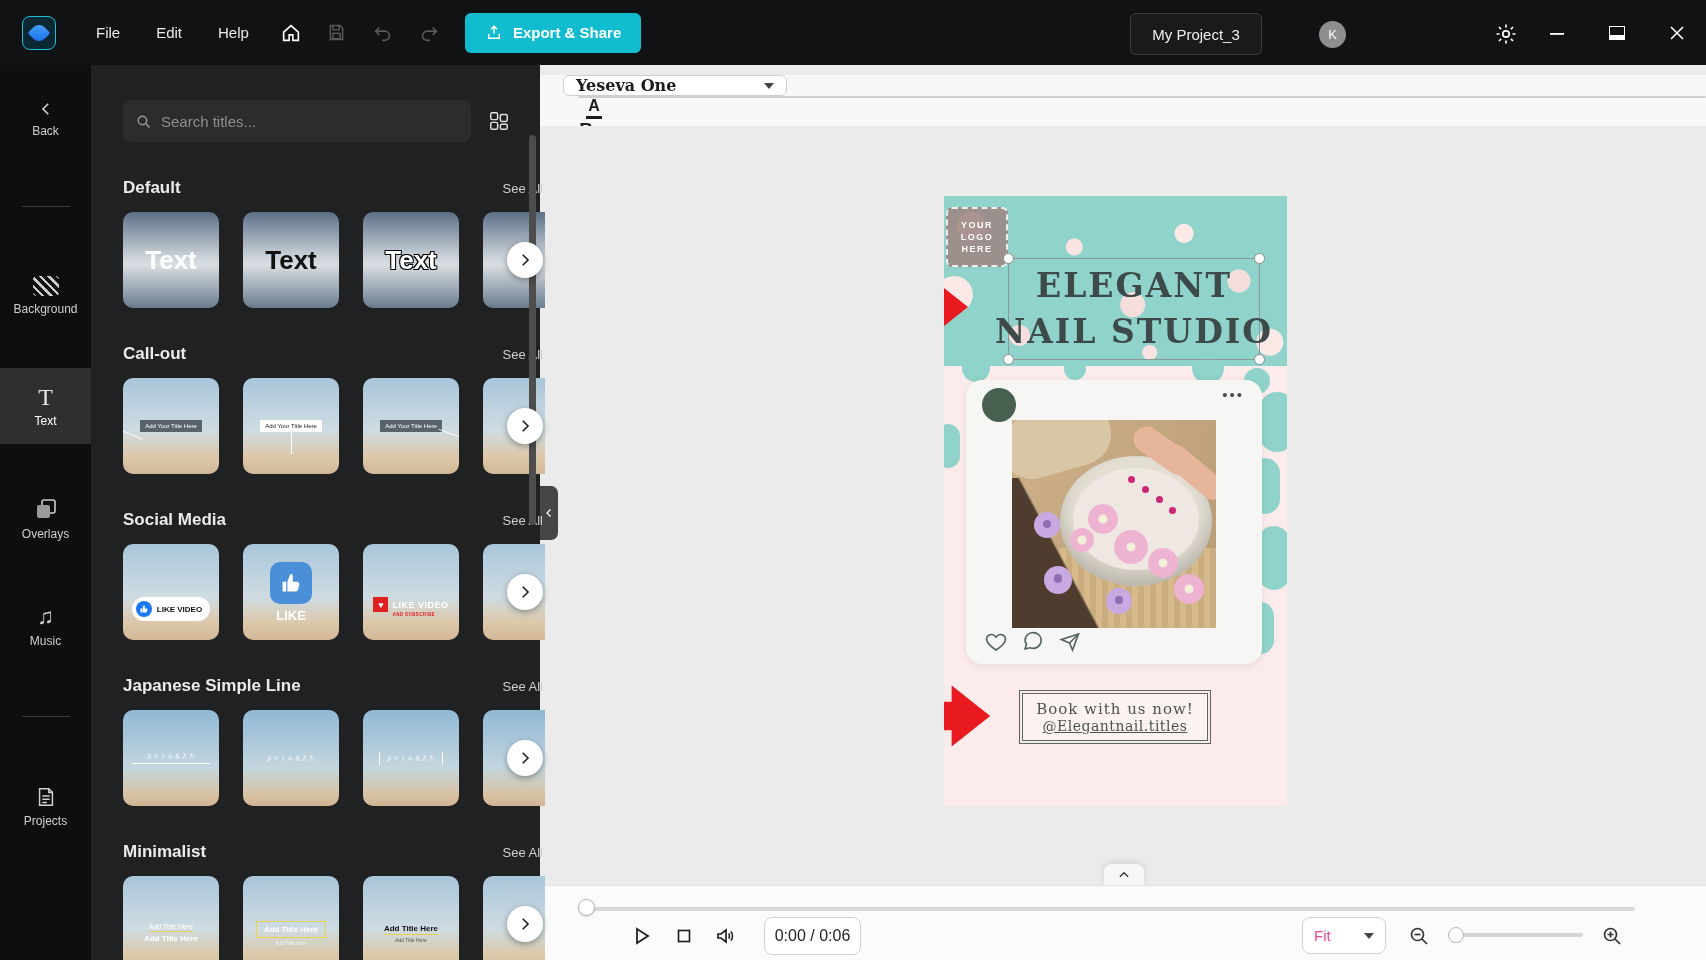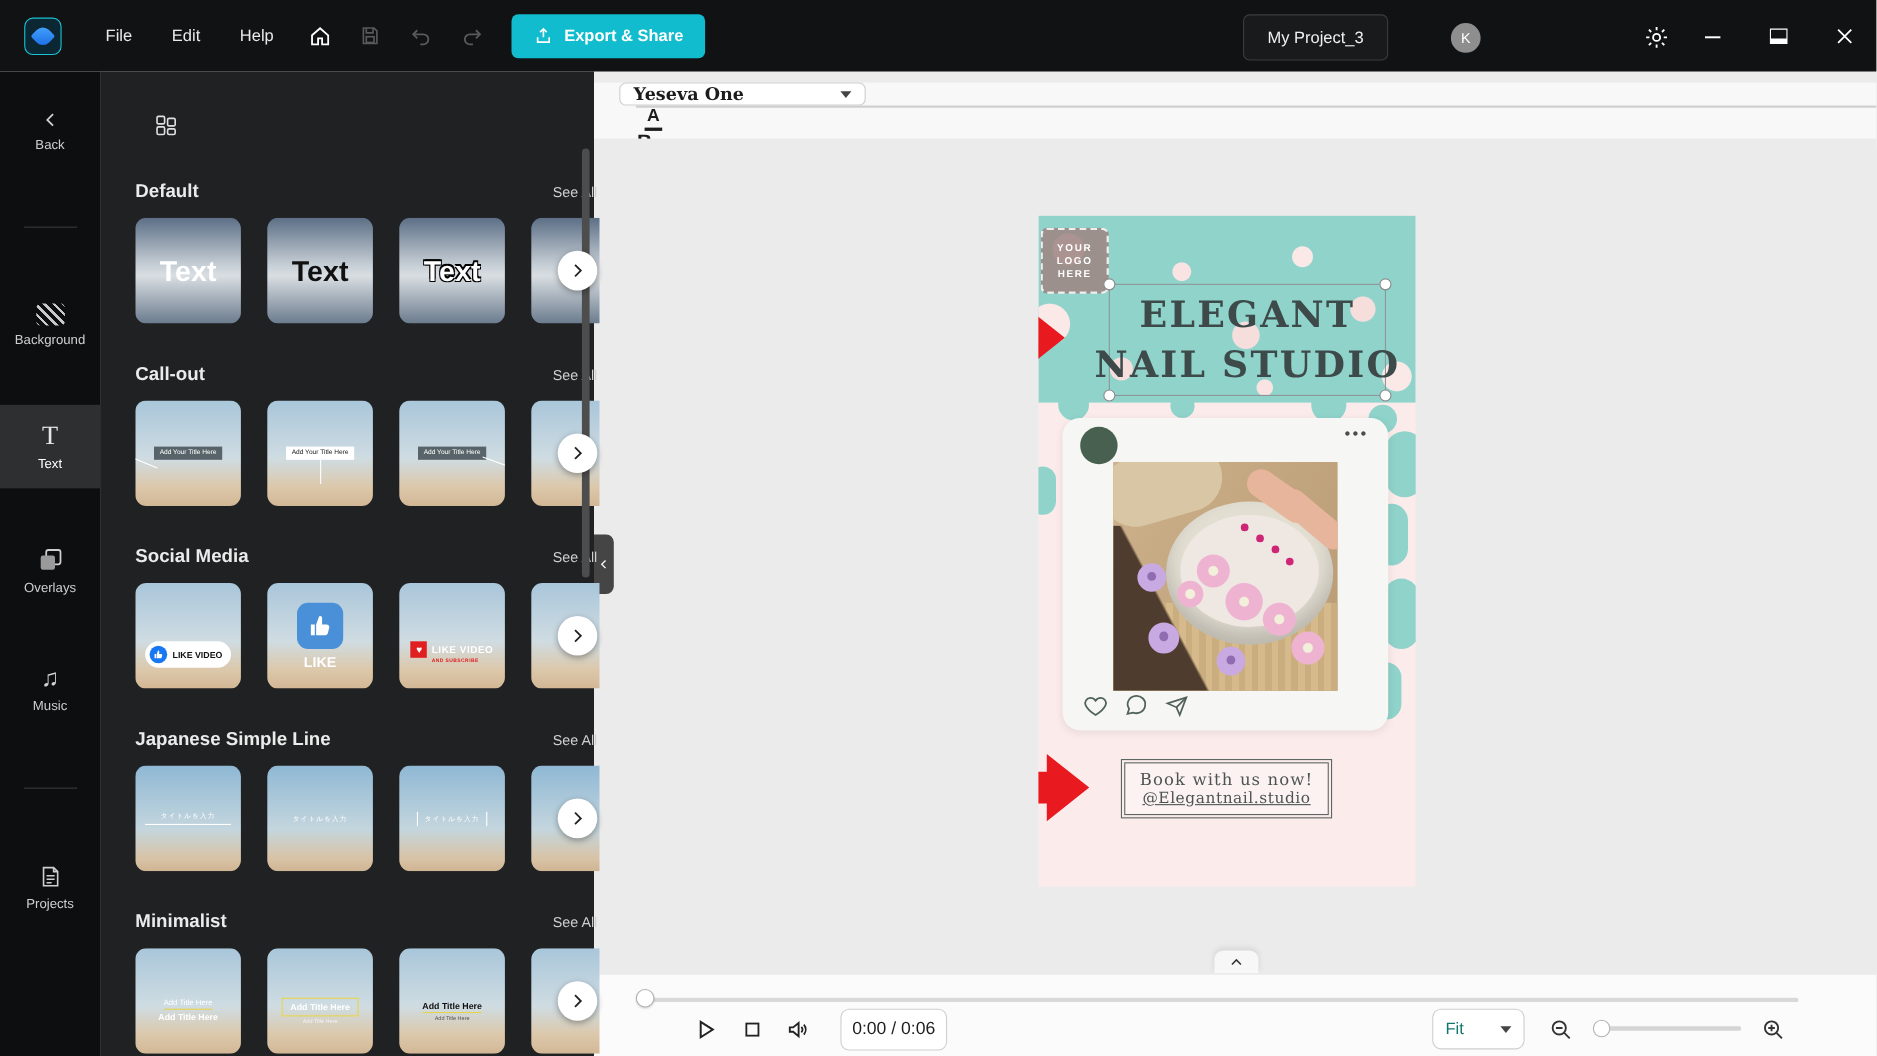--- a/index.html
+++ b/index.html
@@ -151,21 +151,21 @@
   .chevron-up-btn { position:absolute; left:564px; top:738px; width:40px; height:21px; background:#f7f7f7; border-radius:8px 8px 0 0; box-shadow:0 -2px 6px rgba(0,0,0,.10); display:flex; align-items:center; justify-content:center; z-index:6; }
 
   
   .playbar { position:absolute; left:0; top:820px; width:1166px; height:75px; background:#fbfbfb; border-top:1px solid #e4e4e4; }
   .scrub-track { position:absolute; left:46px; top:21px; width:1049px; height:4px; border-radius:2px; background:#d9d9d9; }
   .scrub-head { position:absolute; left:38px; top:13px; width:17px; height:17px; border-radius:50%; background:#fff; border:1px solid #b3b3b3; box-shadow:0 1px 2px rgba(0,0,0,.15); }
   .pb-btn { position:absolute; width:34px; height:34px; display:flex; align-items:center; justify-content:center; }
   .play-btn { left:84px; top:33px; } .stop-btn { left:127px; top:33px; } .vol-btn { left:169px; top:33px; }
   .time-box { position:absolute; left:224px; top:31px; width:97px; height:38px; border:1px solid #cfcfcf; border-radius:8px; background:#fff; display:flex; align-items:center; justify-content:center; font-size:16px; color:#1f1f1f; }
   .fit-box { position:absolute; left:762px; top:31px; width:84px; height:37px; border:1px solid #cfcfcf; border-radius:8px; background:#fff; display:flex; align-items:center; padding:0 11px; }
-  .fit-label { flex:1; font-size:15px; color:#0f766e; }
+  .fit-label { flex:1; font-size:15px; color:#ec4899; }
   .zoom-out-btn { position:absolute; left:862px; top:33px; } .zoom-in-btn { position:absolute; left:1055px; top:33px; }
   .zoom-track { position:absolute; left:912px; top:47px; width:131px; height:4px; border-radius:2px; background:#d5d5d5; }
   .zoom-knob { position:absolute; left:908px; top:41px; width:16px; height:16px; border-radius:50%; background:#fff; border:1px solid #b5b5b5; }
 </style>
 </head>
 <body>
 
 <div class="stage">
 
   <div class="topbar">
@@ -265,20 +265,27 @@
           <path d="M5 3h10l4 4v14H5z"></path>
           <path d="M15 3v4h4"></path>
           <path d="M8 11h8M8 14.5h8M8 18h5"></path>
         </svg>
       <span>Projects</span>
     </div>
   </div>
 
   <div class="panel">
     <div class="search-row">
+      <div class="search-box">
+        <svg width="17" height="17" viewBox="0 0 24 24" fill="none" stroke="#9a9a9a" stroke-width="2">
+            <circle cx="10.5" cy="10.5" r="6"></circle>
+            <path d="M15 15l5.5 5.5"></path>
+          </svg>
+        <input type="text" placeholder="Search titles..." style="">
+      </div>
       <div class="grid-btn">
         <svg width="22" height="22" viewBox="0 0 24 24" fill="none" stroke="#e0e0e0" stroke-width="1.6">
             <rect x="3" y="3" width="7.5" height="7.5" rx="1.5"></rect>
             <rect x="13.5" y="5" width="7.5" height="7.5" rx="1.5"></rect>
             <rect x="3" y="13.5" width="7.5" height="7.5" rx="1.5"></rect>
             <rect x="13.5" y="15.5" width="7.5" height="5.5" rx="1.5"></rect>
           </svg>
       </div>
     </div>
 
@@ -610,21 +617,21 @@
               </svg>
           </div>
         </div>
 
         <svg class="red-arrow arrow-2" viewBox="0 0 97 72">
             <polygon points="0,20 52,20 52,2 95,36 52,70 52,52 0,52" fill="#e8191f"></polygon>
           </svg>
 
         <div class="cta-box">
           <span class="cta1">Book with us now!</span>
-          <span class="cta2">@Elegantnail.studio</span>
+          <span class="cta2">@Elegantnail.titles</span>
         </div>
       </div>
 
       <div class="chevron-up-btn">
         <svg width="14" height="14" viewBox="0 0 24 24" fill="none" stroke="#333" stroke-width="2.4">
             <path d="M5 15l7-7 7 7"></path>
           </svg>
       </div>
     </div>
 

